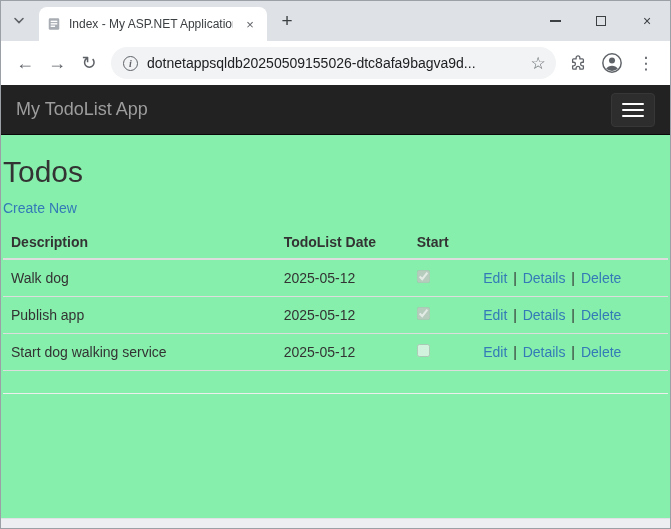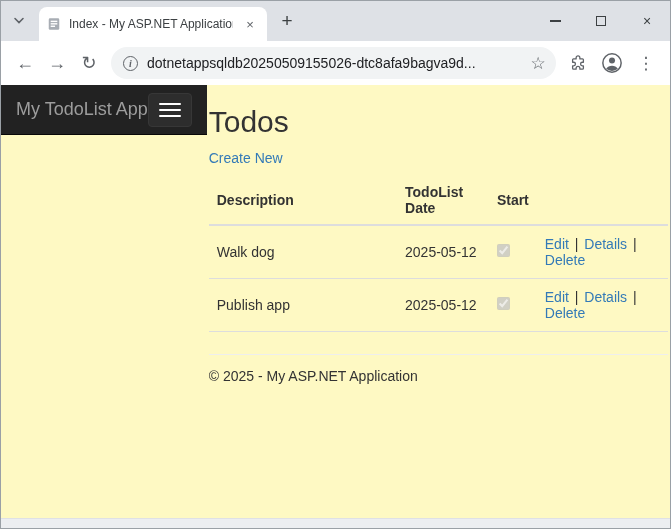--- a/index.html
+++ b/index.html
@@ -34,21 +34,21 @@
   .info-icon { width:15px; height:15px; border:1.5px solid #5f6368; border-radius:50%; color:#5f6368;
                font-size:10px; font-family:"Liberation Serif", serif; font-style:italic; font-weight:bold;
                display:flex; align-items:center; justify-content:center; flex-shrink:0; cursor:pointer; }
   .url-text { flex:1; min-width:0; font-size:14px; color:#202124; white-space:nowrap; overflow:hidden; margin-left:9px; }
   .star-btn { width:28px; height:28px; border-radius:50%; display:flex; align-items:center; justify-content:center;
               color:#5f6368; font-size:17px; cursor:pointer; flex-shrink:0; }
   .toolbar-right { display:flex; align-items:center; gap:2px; }
   .kebab { font-size:17px; letter-spacing:0; }
 
   
-  .page { flex:1; background:#fef9c3; display:flex; flex-direction:row; overflow:hidden; }
+  .page { flex:1; background:#86efac; display:flex; flex-direction:column; overflow:hidden; }
   .site-navbar { height:50px; background:#222; border-bottom:1px solid #080808; display:flex;
                  align-items:center; justify-content:space-between; padding:0 15px; flex-shrink:0; }
   .brand { font-size:18px; color:#9d9d9d; cursor:pointer; }
   .navbar-toggle { background:#2d2d2d; border:1px solid #373737; border-radius:4px; padding:9px 10px; cursor:pointer; }
   .icon-bar { display:block; width:22px; height:2px; background:#fff; border-radius:1px; }
   .icon-bar + .icon-bar { margin-top:4px; }
 
   .container { padding:0 2px; flex:1; color:#333; }
   h2.page-title { font-size:30px; font-weight:500; color:#333; margin:20px 0 10px; }
   .create-p { margin:0 0 9px; }
@@ -178,25 +178,32 @@
     <td>Publish app</td>
     <td>2025-05-12</td>
     <td>
       <input type="checkbox" disabled="" checked="" style="">
     </td>
     <td>
       <a href="#">Edit</a><span class="sep"> | </span><a href="#">Details</a><span class="sep"> | </span><a href="#">Delete</a>
     </td>
   </tr>
 
+  <tr>
+    <td>Start dog walking service</td>
+    <td>2025-05-12</td>
+    <td>
+      <input type="checkbox" disabled="" style="">
+    </td>
+    <td>
+      <a href="#">Edit</a><span class="sep"> | </span><a href="#">Details</a><span class="sep"> | </span><a href="#">Delete</a>
+    </td>
+  </tr>
 
 </tbody>
       </table>
 
       <hr class="footer-hr">
-      <footer>
-        <p>© 2025 - My ASP.NET Application</p>
-      </footer>
     </div>
   </div>
 
   <div class="bottom-edge"></div>
 </div>
 
 </body></html>

